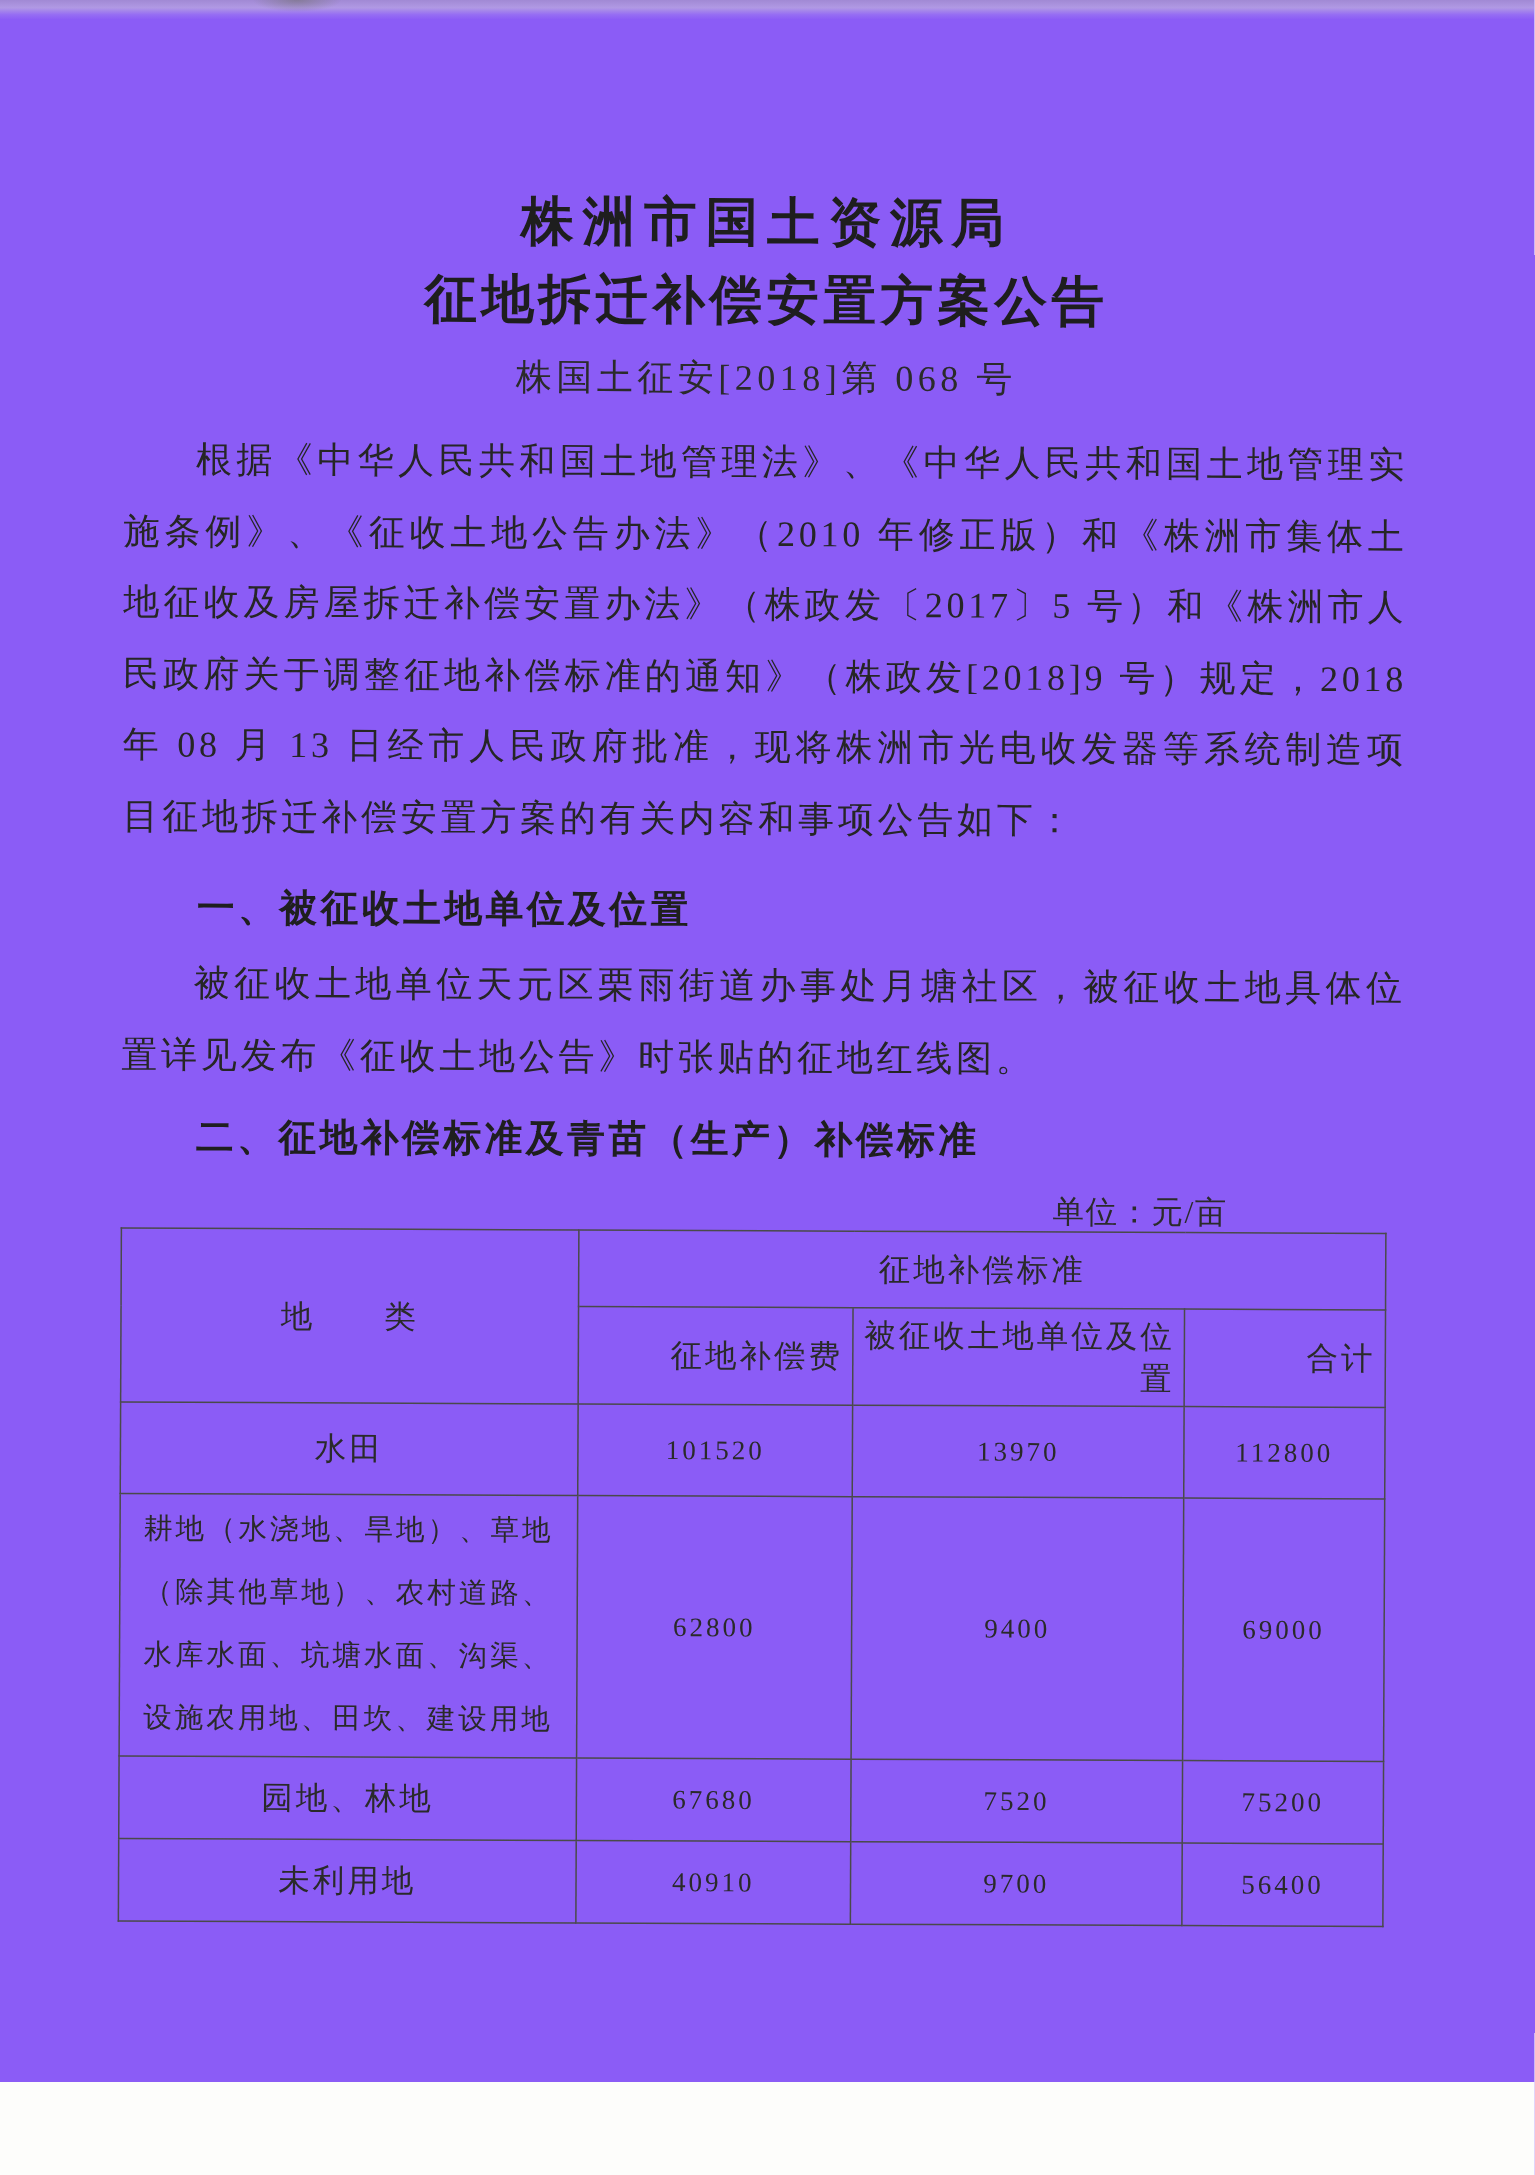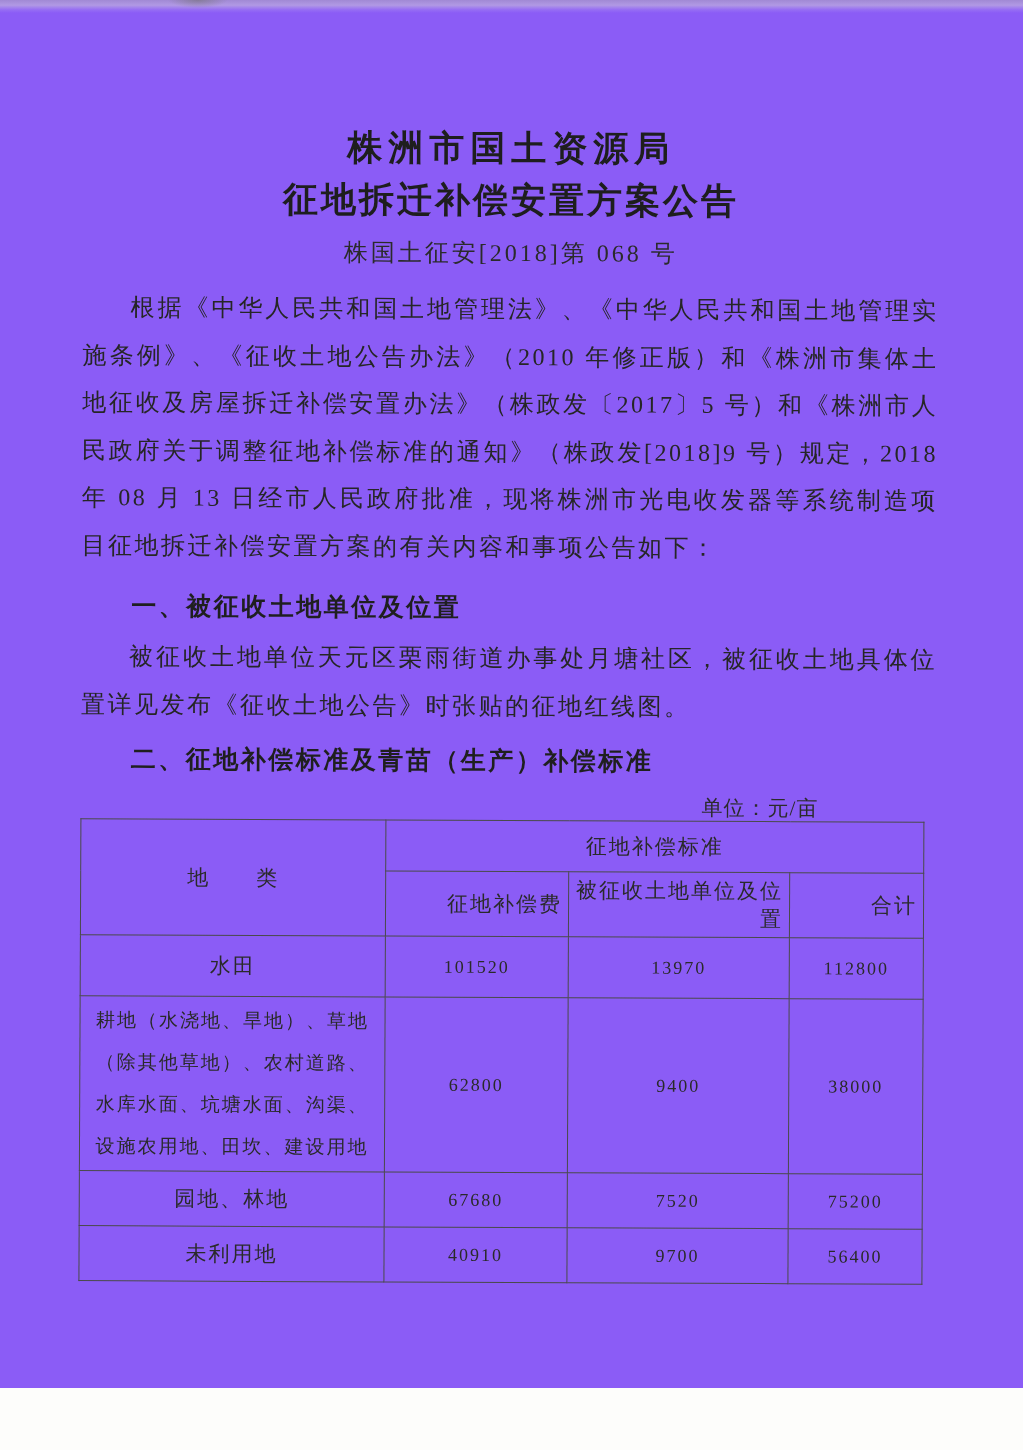--- a/index.html
+++ b/index.html
@@ -177,21 +177,21 @@
         <tr class="row-shuitian">
           <td>水田</td>
           <td class="num">101520</td>
           <td class="num">13970</td>
           <td class="num">112800</td>
         </tr>
         <tr class="row-gengdi">
           <td class="land-multiline">耕地（水浇地、旱地）、草地（除其他草地）、农村道路、水库水面、坑塘水面、沟渠、设施农用地、田坎、建设用地</td>
           <td class="num">62800</td>
           <td class="num">9400</td>
-          <td class="num">38000</td>
+          <td class="num">69000</td>
         </tr>
         <tr class="row-yuandi">
           <td>园地、林地</td>
           <td class="num">67680</td>
           <td class="num">7520</td>
           <td class="num">75200</td>
         </tr>
         <tr class="row-weiliyong">
           <td>未利用地</td>
           <td class="num">40910</td>

